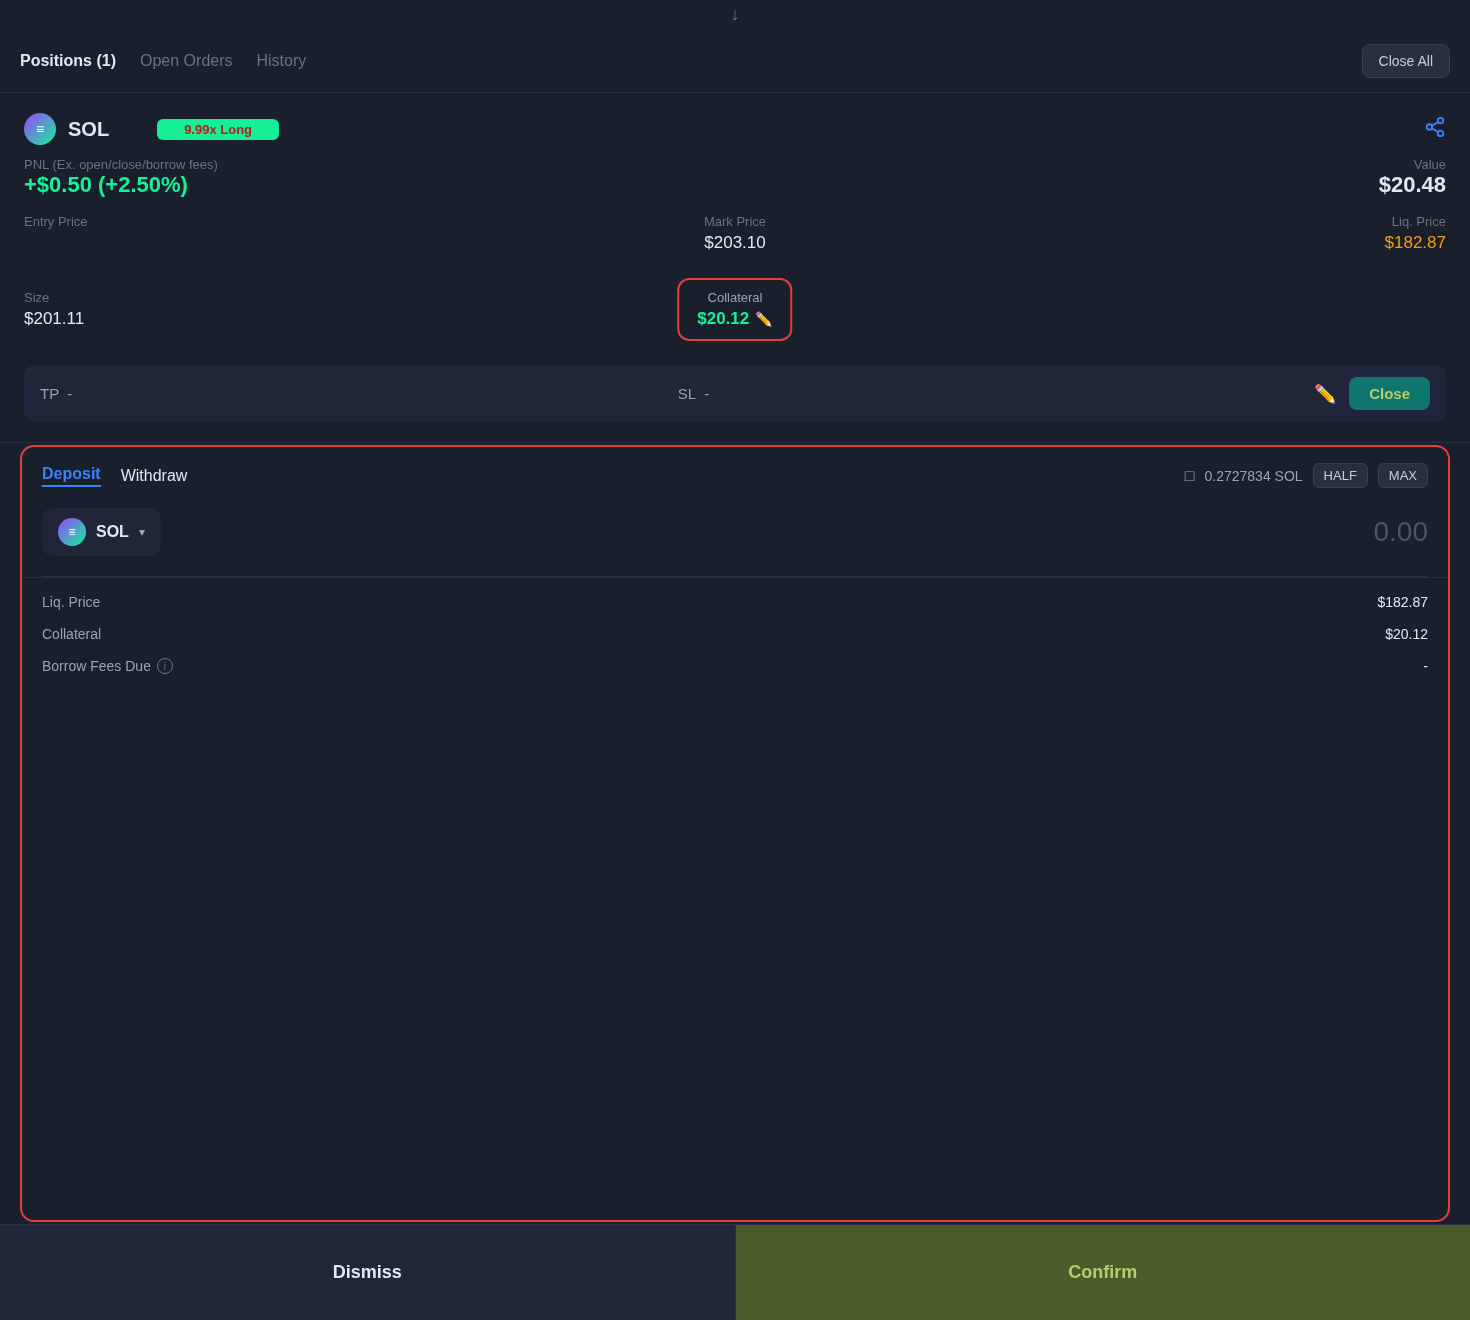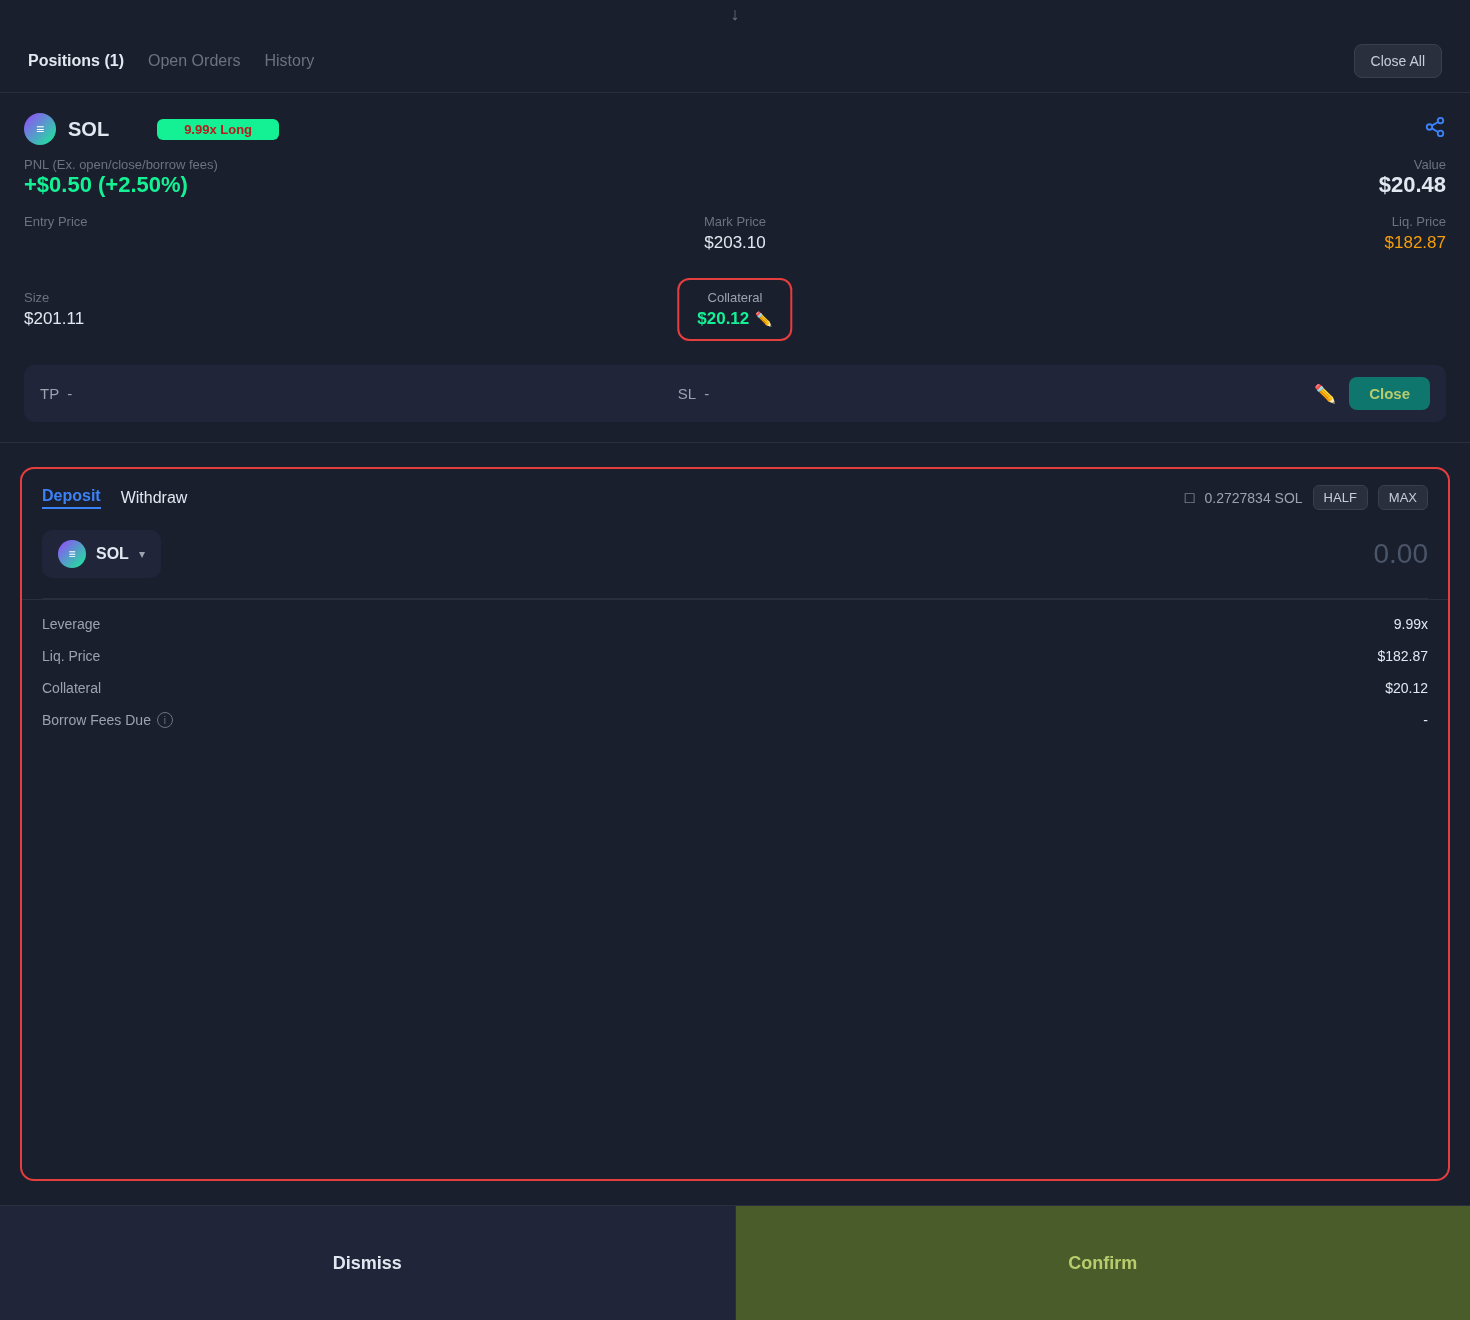--- a/index.html
+++ b/index.html
@@ -10,21 +10,21 @@
       width: 1470px;
       min-height: 1320px;
       display: flex;
       flex-direction: column;
     }
 
     
     .top-nav {
       display: flex;
       align-items: center;
-      padding: 0 28px;
+      padding: 0 20px;
       height: 64px;
       background: #1a1f2e;
       border-bottom: 1px solid #2a2f3e;
       gap: 24px;
     }
     .nav-item {
       font-size: 16px;
       color: #6b7280;
       cursor: pointer;
       padding: 8px 0;
@@ -214,21 +214,21 @@
       border: none;
       border-radius: 8px;
       padding: 8px 20px;
       font-size: 15px;
       font-weight: 600;
       cursor: pointer;
     }
 
     
     .deposit-panel {
-      margin: 24px 20px;
+      margin: 2px 20px;
       border: 2.5px solid #e53e3e;
       border-radius: 14px;
       background: #1a1f2e;
       padding: 0 0 16px 0;
       flex: 1;
     }
 
     .deposit-tabs {
       display: flex;
       align-items: center;
@@ -354,21 +354,21 @@
       display: inline-flex;
       align-items: center;
       justify-content: center;
       font-size: 10px;
       color: #6b7280;
     }
 
     
     .bottom-actions {
       display: flex;
-      height: 115px;
+      height: 96px;
       border-top: 1px solid #2a2f3e;
       margin-top: auto;
     }
     .dismiss-btn {
       flex: 1;
       background: #20253a;
       border: none;
       color: #e2e8f0;
       font-size: 18px;
       font-weight: 600;
@@ -506,24 +506,20 @@
         <span class="chevron-down">▾</span>
       </div>
       <div class="amount-display">0.00</div>
     </div>
   </div>
 
   <div class="divider-line"></div>
 
   <div class="info-rows">
     <div class="info-row">
-      <span class="info-label">Leverage</span>
-      <span class="info-value">9.99x</span>
-    </div>
-    <div class="info-row">
       <span class="info-label">Liq. Price</span>
       <span class="info-value">$182.87</span>
     </div>
     <div class="info-row">
       <span class="info-label">Collateral</span>
       <span class="info-value">$20.12</span>
     </div>
     <div class="info-row">
       <span class="info-label">
         <span>Borrow Fees Due</span>

